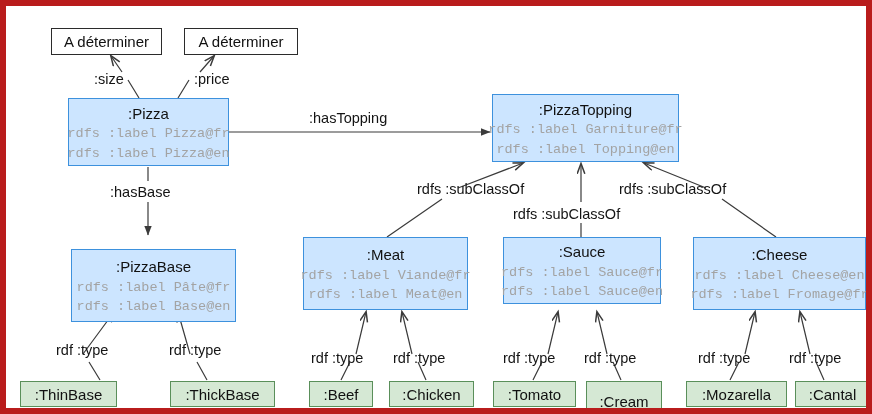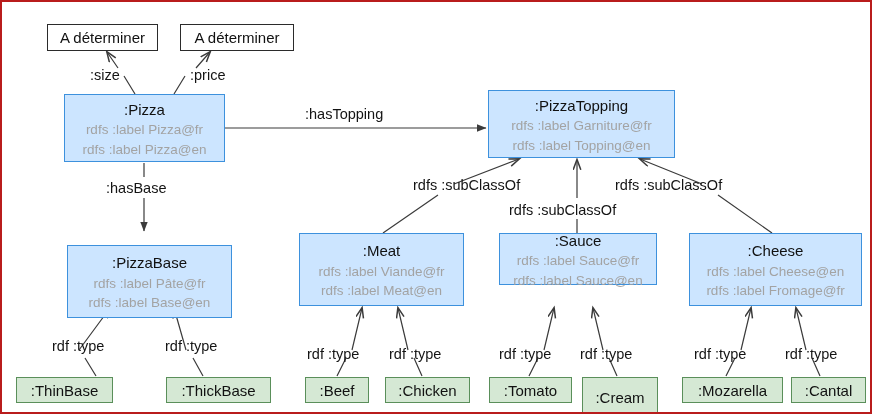--- a/index.html
+++ b/index.html
@@ -1,21 +1,21 @@
 <!DOCTYPE html>
 <html><head>
 <meta charset="utf-8">
 <style>
   html,body{margin:0;padding:0;background:#ffffff;}
   body{font-family:"Liberation Sans","DejaVu Sans",sans-serif;}
   #canvas{
     position:relative;
     width:872px;height:414px;
     background:#ffffff;
-    border:2px solid #b91c1c;
+    border:6px solid #b91c1c;
     box-sizing:border-box;
     overflow:hidden;
   }
   #edges{position:absolute;left:0;top:0;width:872px;height:414px;}
   .node{
     position:absolute;
     box-sizing:border-box;
     display:flex;
     flex-direction:column;
     align-items:center;
@@ -40,20 +40,21 @@
     font-size:15px;
     color:#111111;
     line-height:1.38;
     white-space:nowrap;
   }
   .node.klass .lbl{
     font-size:13.5px;
     color:#a3a3a3;
     line-height:1.45;
     white-space:nowrap;
+    font-family:Liberation Mono, monospace;
   }
   
   .node.inst{
     background:#d5e8d4;
     border:1px solid #5a8f5a;
     font-size:15px;
     color:#111111;
     line-height:1;
     white-space:nowrap;
   }
@@ -134,21 +135,21 @@
     <span class="lbl">rdfs :label Pâte@fr</span>
     <span class="lbl">rdfs :label Base@en</span>
   </div>
 
   <div class="node klass" style="left:297px;top:231px;width:165px;height:73px;">
     <span class="title">:Meat</span>
     <span class="lbl">rdfs :label Viande@fr</span>
     <span class="lbl">rdfs :label Meat@en</span>
   </div>
 
-  <div class="node klass" style="left:497px;top:231px;width:158px;height:52px;">
+  <div class="node klass" style="left:497px;top:231px;width:158px;height:67px;">
     <span class="title">:Sauce</span>
     <span class="lbl">rdfs :label Sauce@fr</span>
     <span class="lbl">rdfs :label Sauce@en</span>
   </div>
 
   <div class="node klass" style="left:687px;top:231px;width:173px;height:73px;">
     <span class="title">:Cheese</span>
     <span class="lbl">rdfs :label Cheese@en</span>
     <span class="lbl">rdfs :label Fromage@fr</span>
   </div>

